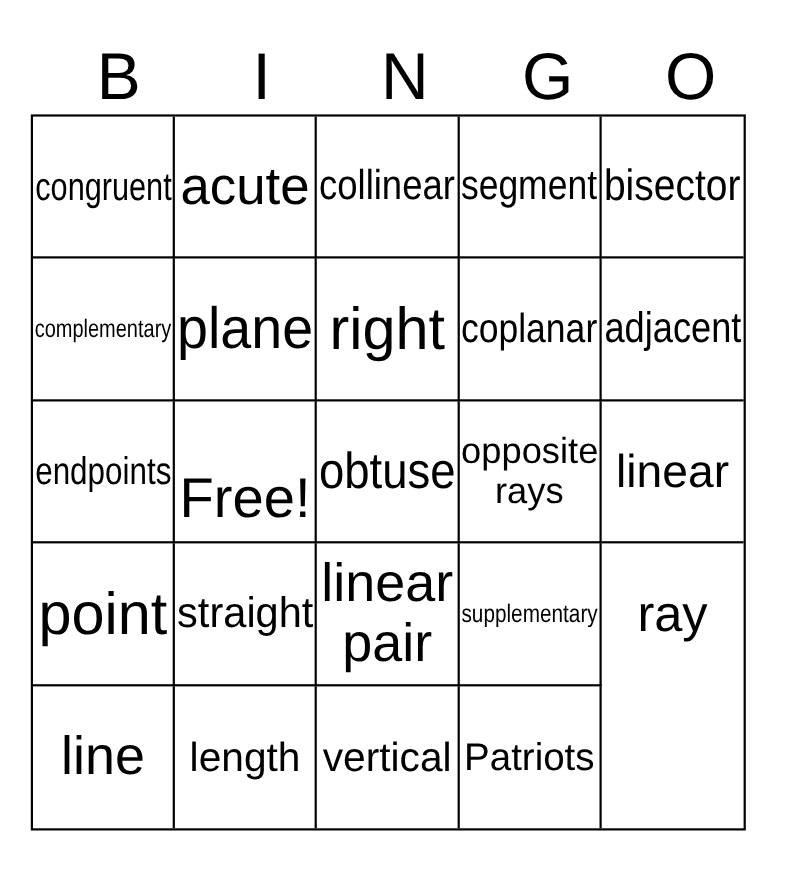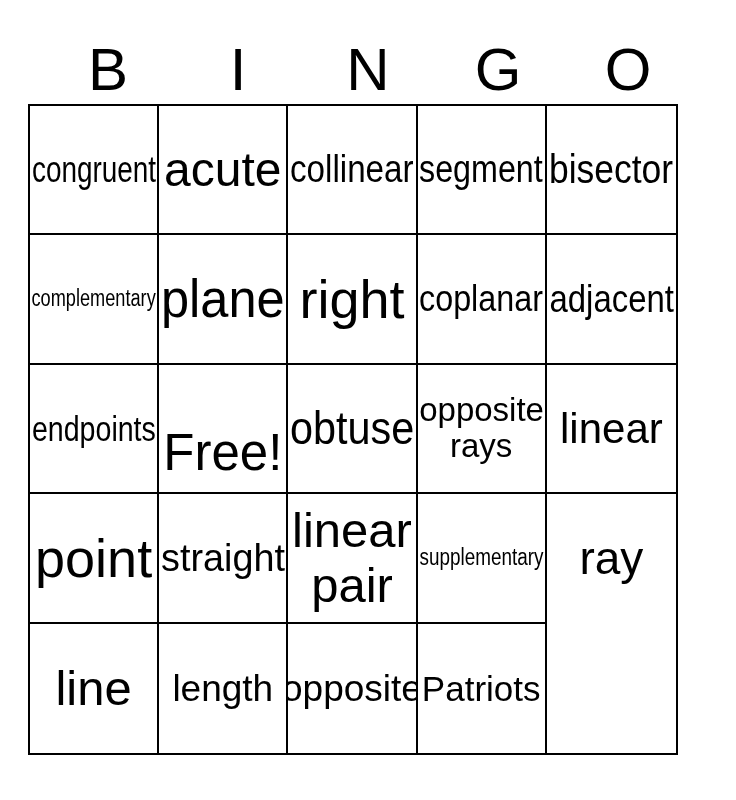--- a/index.html
+++ b/index.html
@@ -165,20 +165,20 @@
     <div class="cell">
         <span class="f46">ray</span>
       </div>
     <div class="cell">
         <span class="f49">line</span>
       </div>
     <div class="cell">
         <span class="f43">length</span>
       </div>
     <div class="cell">
-        <span class="f37">opposite</span>
+        <span class="f37">vertical</span>
       </div>
     <div class="cell">
         <span class="f35">Patriots</span>
       </div>
   </div>
 
 </div>
 
 </body></html>

